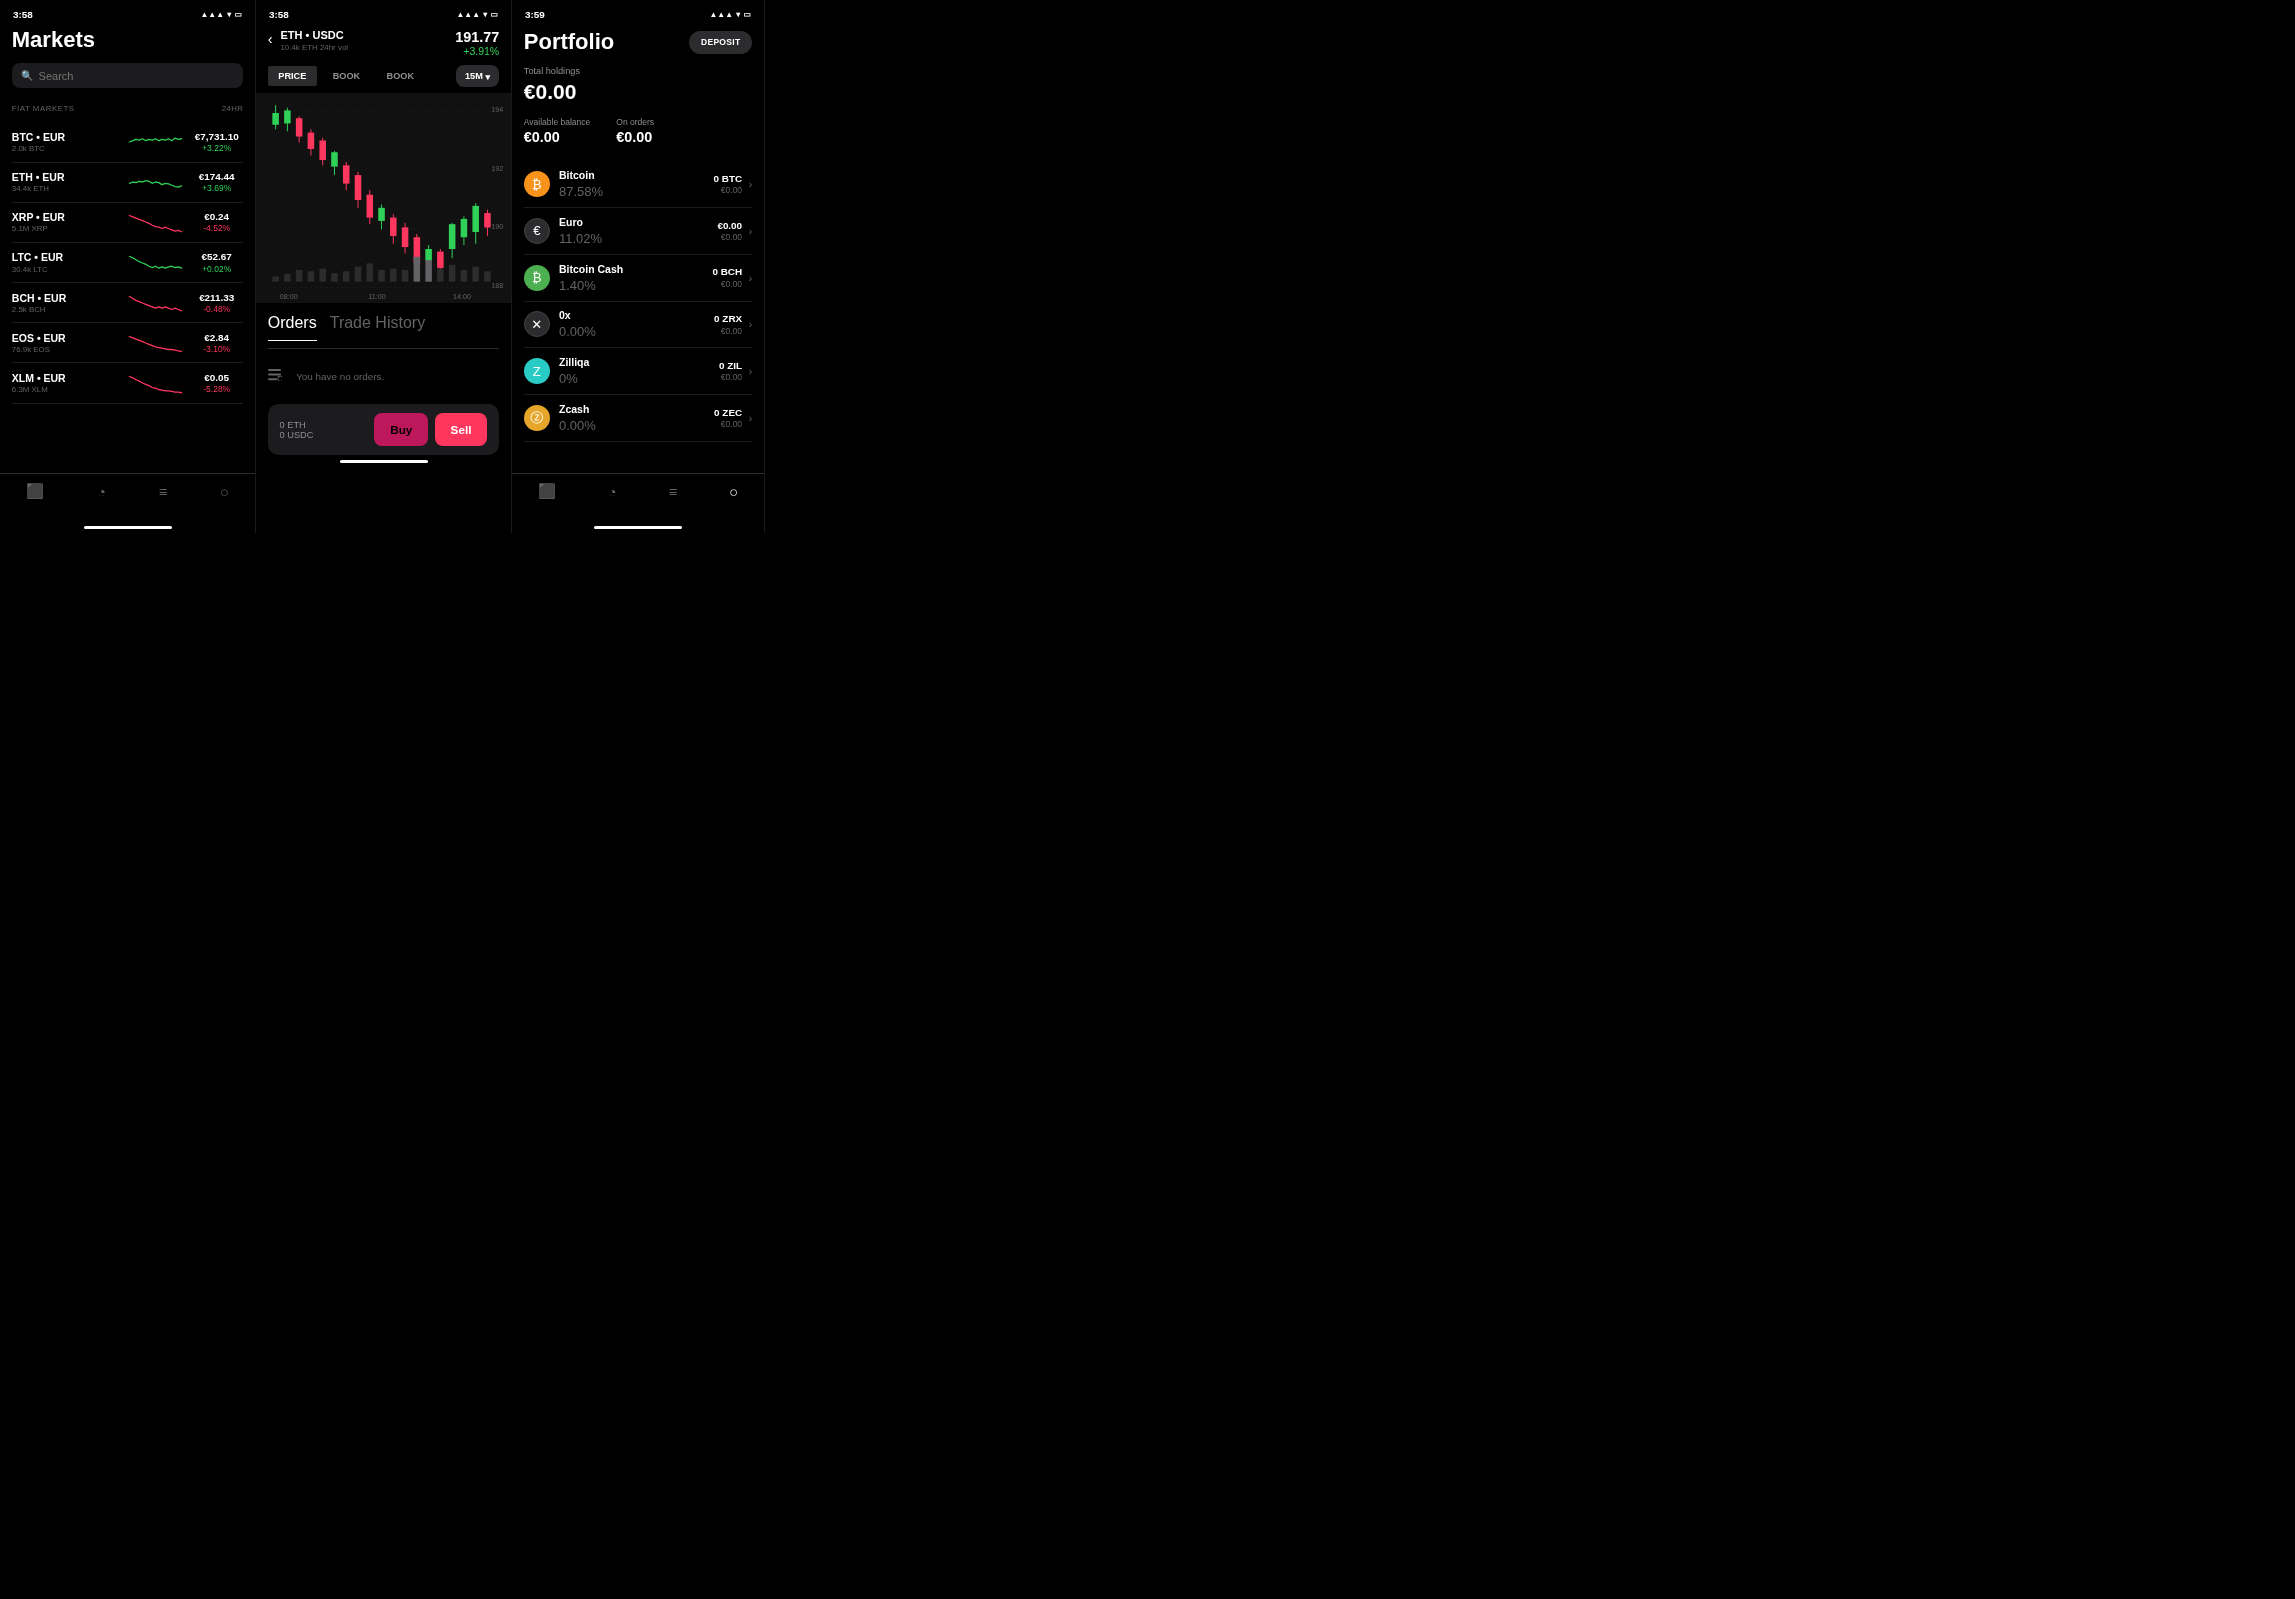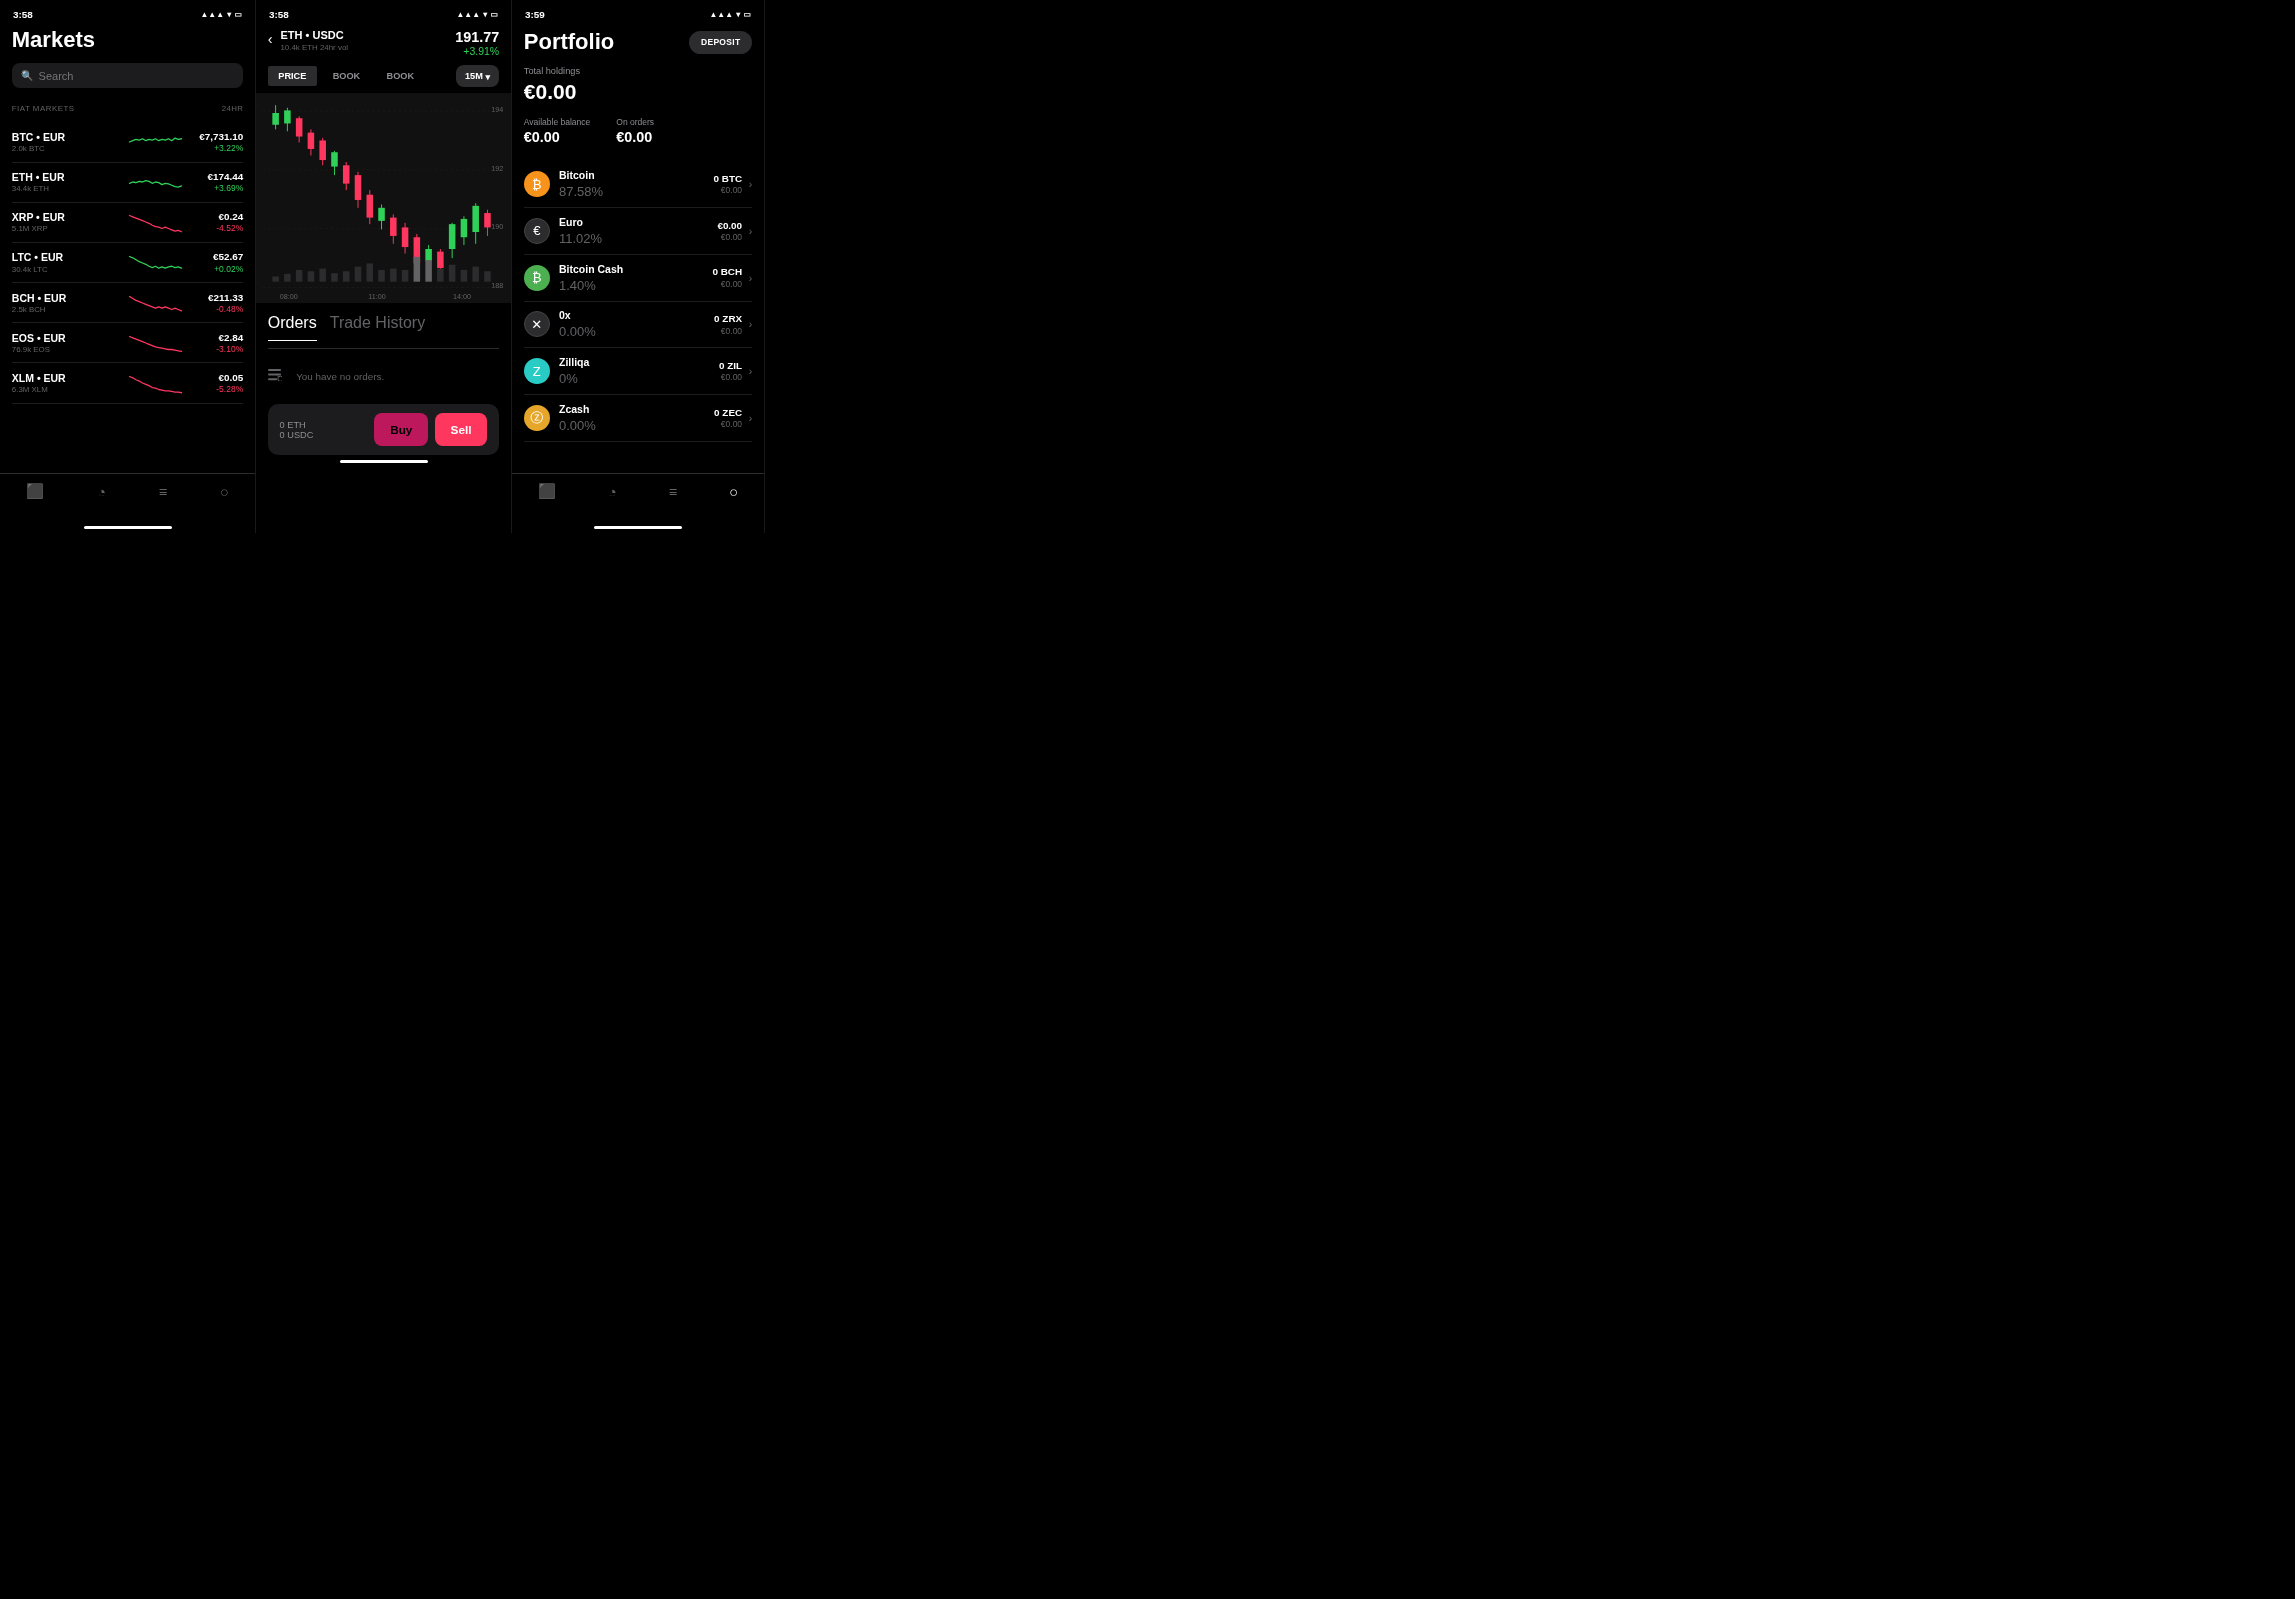--- a/index.html
+++ b/index.html
@@ -88,21 +88,21 @@
     .market-item {
       display: flex;
       align-items: center;
       padding: 6.6px 0;
       border-bottom: 0.3px solid #1c1c1e;
     }
     .market-item-info { flex: 1; }
     .market-pair { font-size: 10.5px; font-weight: 600; }
     .market-volume { font-size: 7.9px; color: #636366; margin-top: 1.3px; }
     .market-chart { width: 53px; height: 26px; margin: 0 7.9px; }
-    .market-price-col { text-align: right; min-width: 53px; }
+    .market-price-col { text-align: center; min-width: 53px; }
     .market-price { font-size: 9.9px; font-weight: 600; }
     .market-change { font-size: 8.5px; margin-top: 1.3px; }
     .positive { color: #30d158; }
     .negative { color: #ff375f; }
 
     
     .bottom-nav {
       display: flex;
       justify-content: space-around;
       align-items: center;

